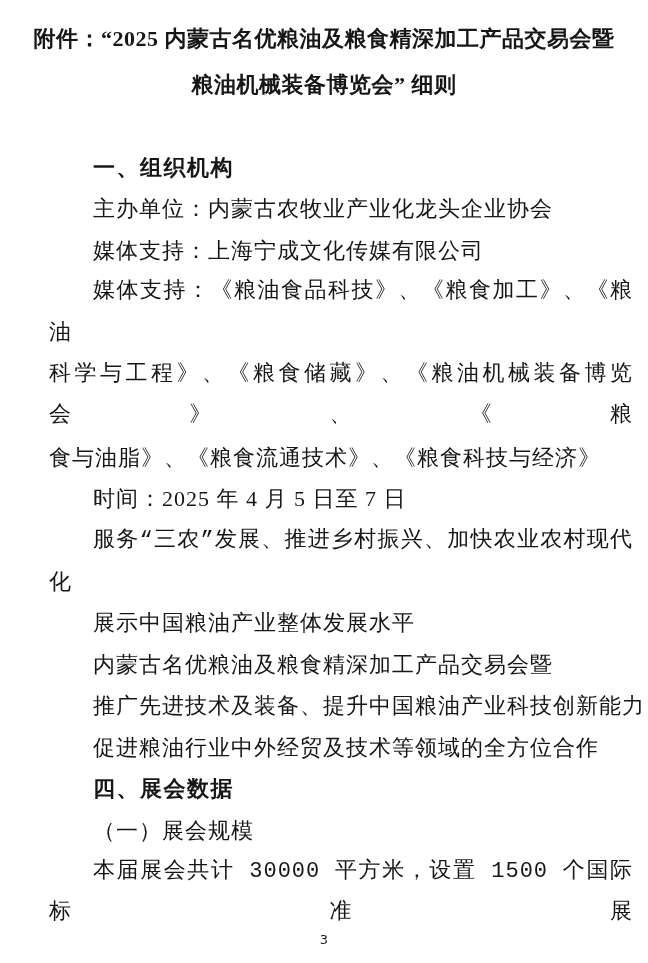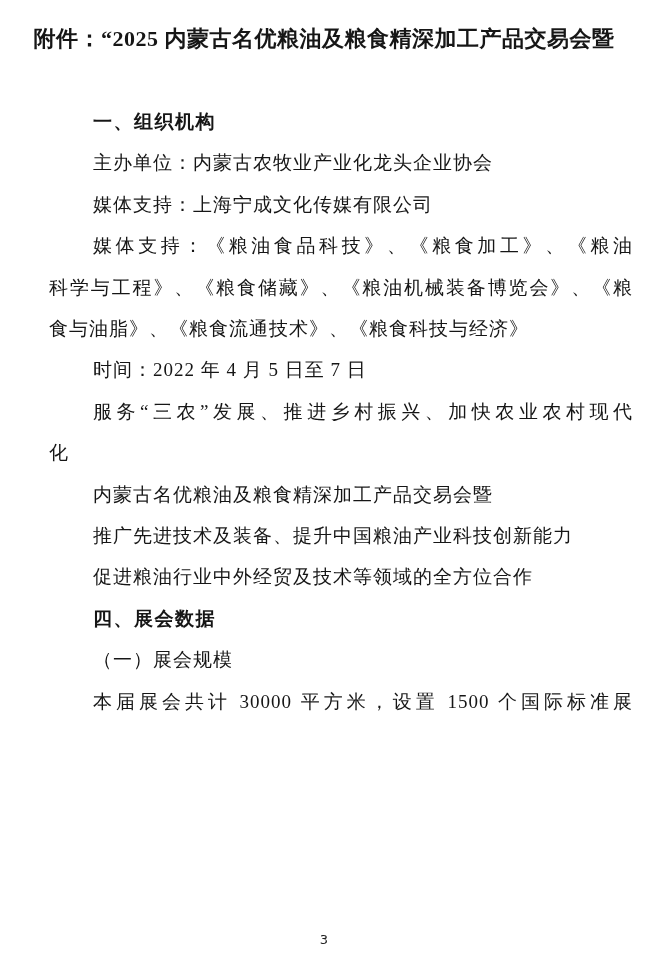--- a/index.html
+++ b/index.html
@@ -24,67 +24,70 @@
     line-height: 46px;
     letter-spacing: 0.5px;
     white-space: nowrap;
   }
   .doc-body {
     margin-top: 39px;
     padding-left: 49px;
     padding-right: 15px;
   }
   .ln {
-    font-size: 19px;
+    font-size: 22px;
     line-height: 41.4px;
     letter-spacing: 1px;
     white-space: nowrap;
   }
   .ln.heading {
     font-weight: bold;
     letter-spacing: 1.5px;
   }
   .indent {
     text-indent: 44px;
   }
   .justify {
     white-space: normal;
     text-align: justify;
     text-align-last: justify;
+    font-family: Liberation Mono, monospace;
   }
   .page-footer {
     position: absolute;
     left: 0;
     right: 0;
     top: 932px;
     text-align: center;
     font-family: "DejaVu Sans", "Liberation Sans", sans-serif;
     font-size: 13px;
     color: #222222;
   }
 </style>
 </head>
 <body>
 
 <div class="page">
 
   <div class="doc-title">
     <div>附件：“2025 内蒙古名优粮油及粮食精深加工产品交易会暨</div>
+    <div>粮油机械装备博览会” 细则</div>
   </div>
 
   <div class="doc-body">
     <div class="ln heading indent">一、组织机构</div>
     <div class="ln indent">主办单位：内蒙古农牧业产业化龙头企业协会</div>
     <div class="ln indent">媒体支持：上海宁成文化传媒有限公司</div>
     <div class="ln indent justify">媒体支持：《粮油食品科技》、《粮食加工》、《粮油</div>
     <div class="ln justify">科学与工程》、《粮食储藏》、《粮油机械装备博览会》、《粮</div>
     <div class="ln">食与油脂》、《粮食流通技术》、《粮食科技与经济》</div>
-    <div class="ln indent">时间：2022 年 4 月 5 日至 7 日</div>
+    <div class="ln indent">时间：2025 年 4 月 5 日至 7 日</div>
     <div class="ln indent justify">服务“三农”发展、推进乡村振兴、加快农业农村现代</div>
     <div class="ln">化</div>
+    <div class="ln indent">展示中国粮油产业整体发展水平</div>
     <div class="ln indent">内蒙古名优粮油及粮食精深加工产品交易会暨</div>
     <div class="ln indent">推广先进技术及装备、提升中国粮油产业科技创新能力</div>
     <div class="ln indent">促进粮油行业中外经贸及技术等领域的全方位合作</div>
     <div class="ln heading indent">四、展会数据</div>
     <div class="ln indent">（一）展会规模</div>
     <div class="ln indent justify">本届展会共计 30000 平方米，设置 1500 个国际标准展</div>
   </div>
 
   <div class="page-footer">3</div>
 

